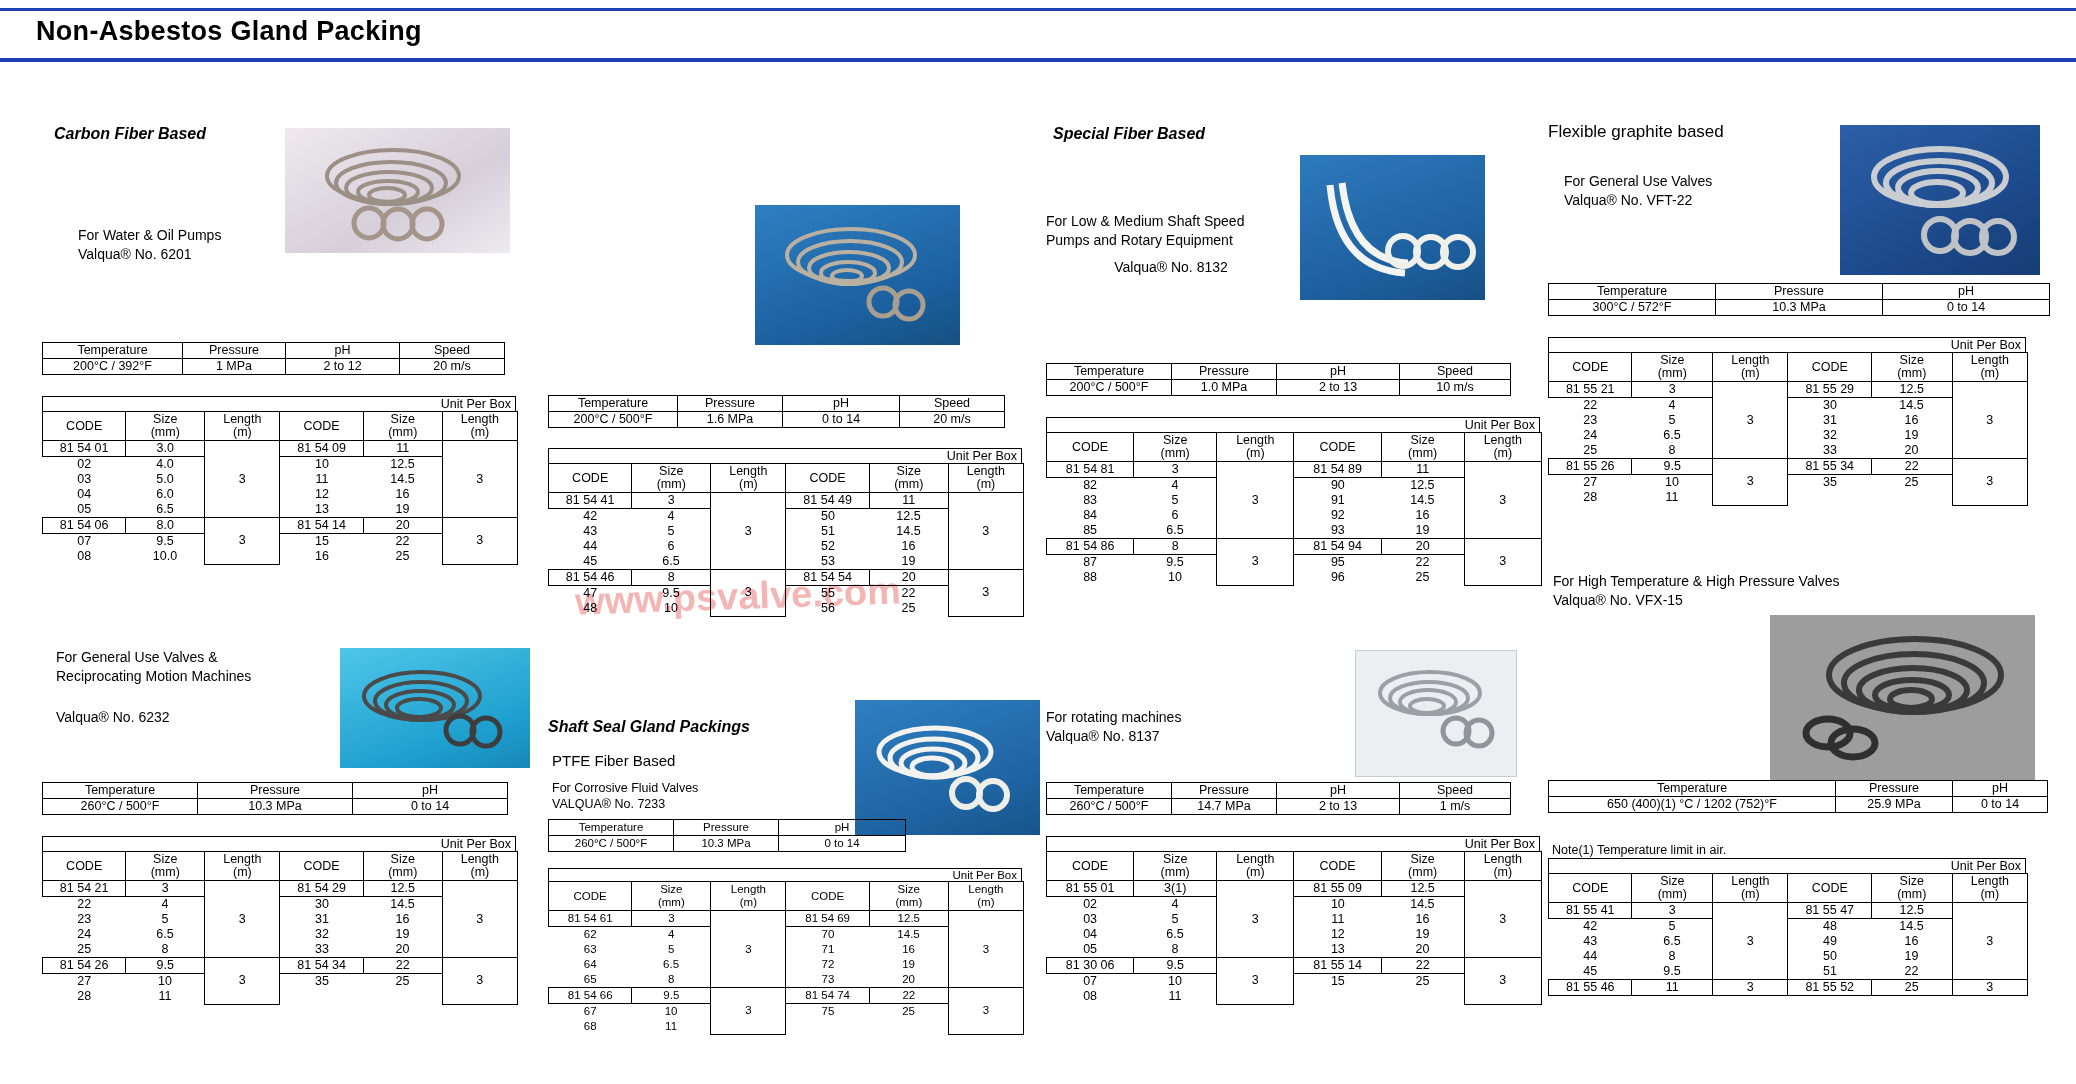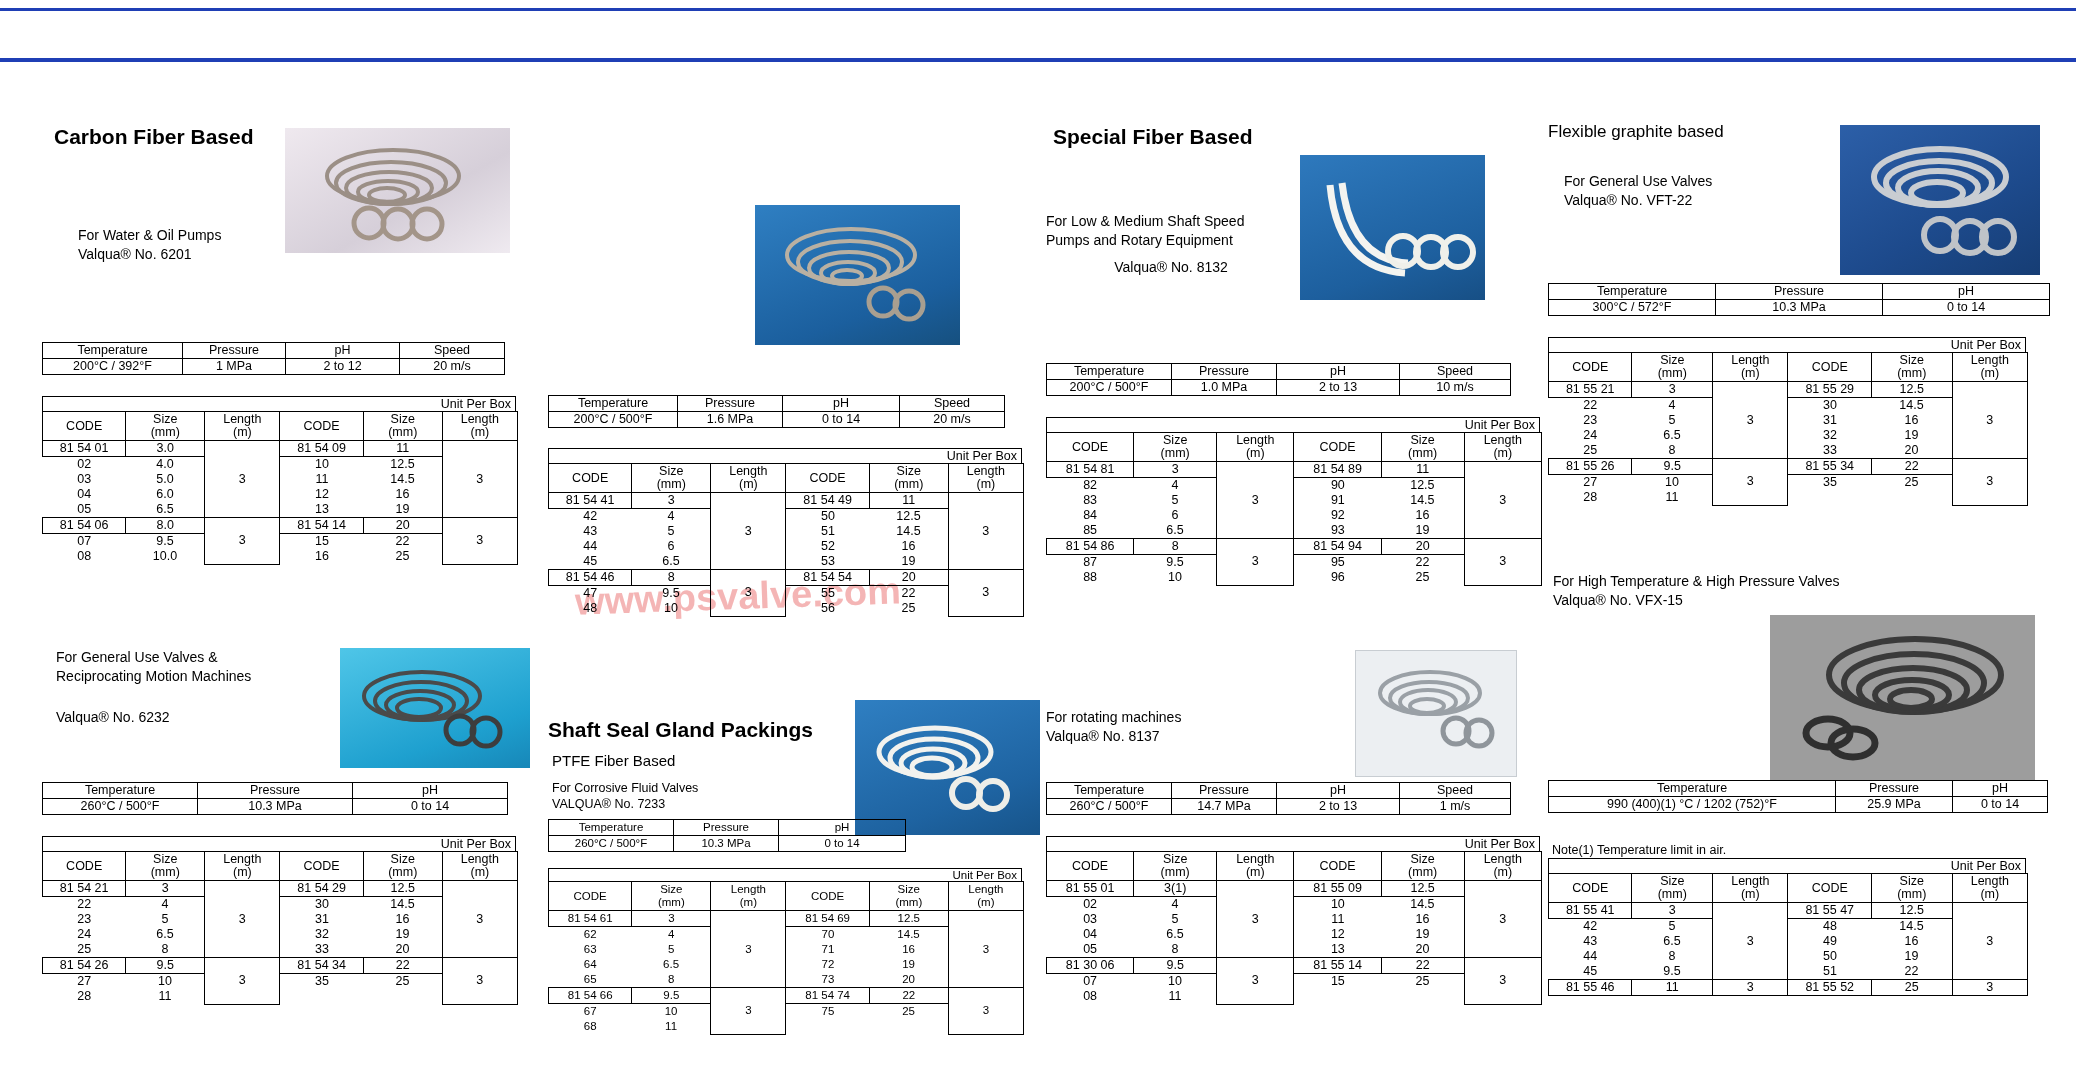--- a/index.html
+++ b/index.html
@@ -19,21 +19,21 @@
     background:#ffffff;
   }
   .header-rule-top{position:absolute;left:0;top:8px;width:2076px;height:3px;background:#1f3fb5;}
   .header-rule-bot{position:absolute;left:0;top:58px;width:2076px;height:4px;background:#1f3fb5;}
   .header-title{
     position:absolute;left:36px;top:16px;
     font-size:27px;font-weight:bold;letter-spacing:.3px;
   }
 
   
-  .sec-title{font-weight:bold;font-size:21px;}
+  .sec-title{font-style:italic;font-weight:bold;font-size:16px;}
   .sec-title-plain{font-weight:normal;font-size:15px;}
   .cap{font-size:14px;line-height:19px;}
   .cap-sm{font-size:12.5px;line-height:16px;}
 
   
   table.t{border-collapse:collapse;font-size:12.5px;}
   table.t td,table.t th{
     border:1px solid #000;
     text-align:center;
     padding:1px 3px;
@@ -63,20 +63,21 @@
   }
   .blk{position:absolute;}
 </style>
 </head>
 <body>
 
 <div class="page">
 
   <div class="header-bar">
     <div class="header-rule-top"></div>
+    <div class="header-title">Non-Asbestos Gland Packing</div>
     <div class="header-rule-bot"></div>
   </div>
 
   <div class="wm">www.psvalve.com</div>
 
   <div class="blk" style="left:54px;top:125px;">
     <span class="sec-title">Carbon Fiber Based</span>
   </div>
 
   <div class="photo" style="left:285px;top:128px;width:225px;height:125px;background:linear-gradient(150deg,#efe9ef,#d6cfd9 60%,#efeaf0);">
@@ -876,21 +877,21 @@
 
   <div class="blk" style="left:1548px;top:780px;">
     <table class="t">
       <tbody>
           <tr>
         <td style="width:280px">Temperature</td>
         <td style="width:110px">Pressure</td>
         <td style="width:88px">pH</td>
       </tr>
       <tr>
-        <td>990 (400)(1) °C / 1202 (752)°F</td>
+        <td>650 (400)(1) °C / 1202 (752)°F</td>
         <td>25.9 MPa</td>
         <td>0 to 14</td>
       </tr>
     </tbody>
       </table>
   </div>
 
   <div class="blk cap-sm" style="left:1552px;top:842px;">Note(1) Temperature limit in air.</div>
 
   <div class="blk" style="left:1548px;top:858px;">

